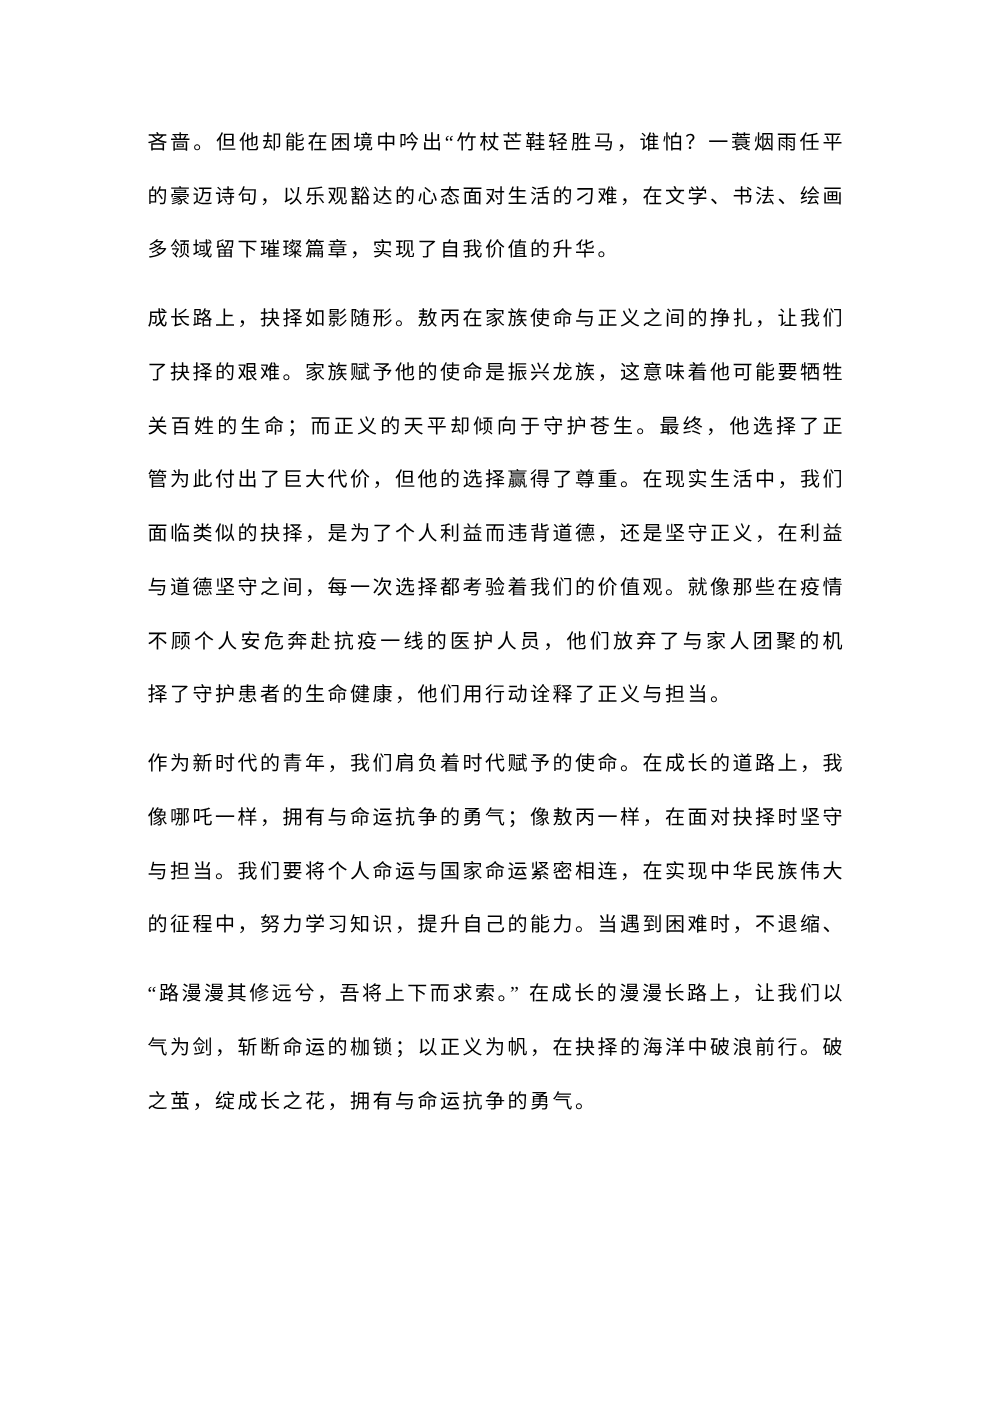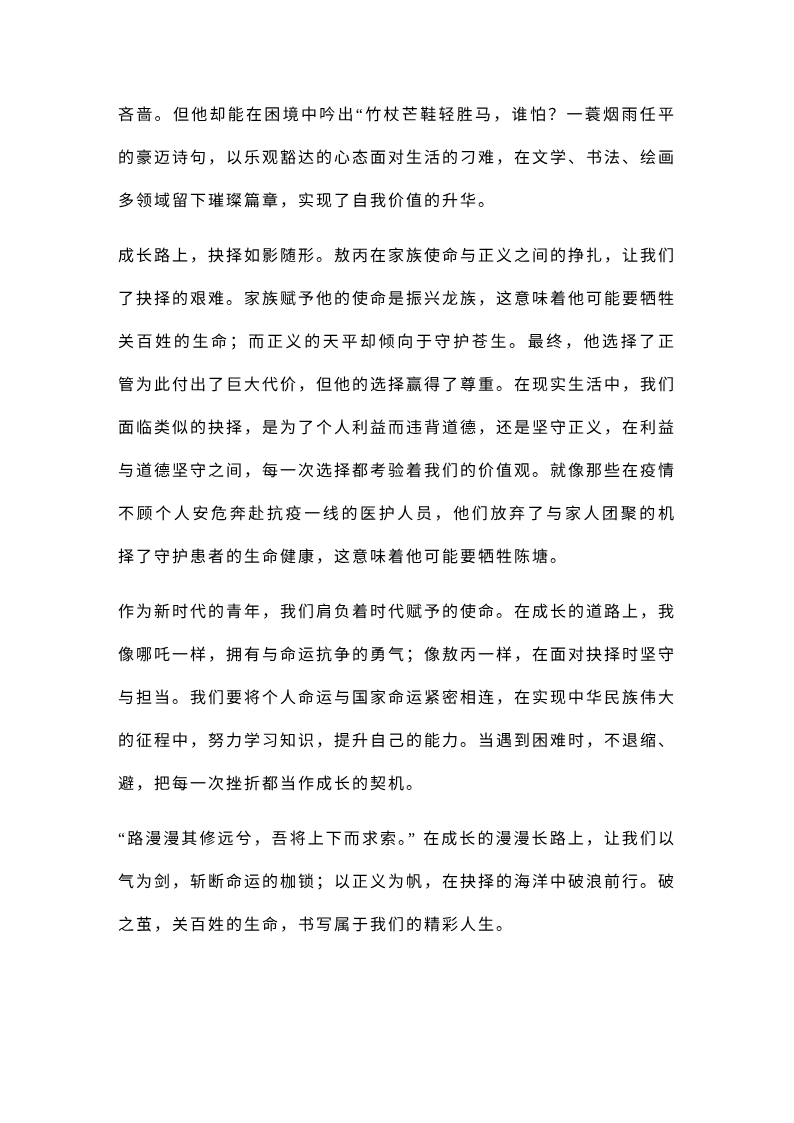--- a/index.html
+++ b/index.html
@@ -49,28 +49,27 @@
         <div class="line last">多领域留下璀璨篇章，实现了自我价值的升华。</div>
       </div>
       <div class="para">
         <div class="line">成长路上，抉择如影随形。敖丙在家族使命与正义之间的挣扎，让我们看到</div>
         <div class="line">了抉择的艰难。家族赋予他的使命是振兴龙族，这意味着他可能要牺牲陈塘</div>
         <div class="line">关百姓的生命；而正义的天平却倾向于守护苍生。最终，他选择了正义，尽</div>
         <div class="line">管为此付出了巨大代价，但他的选择赢得了尊重。在现实生活中，我们也会</div>
         <div class="line">面临类似的抉择，是为了个人利益而违背道德，还是坚守正义，在利益诱惑</div>
         <div class="line">与道德坚守之间，每一次选择都考验着我们的价值观。就像那些在疫情期间，</div>
         <div class="line">不顾个人安危奔赴抗疫一线的医护人员，他们放弃了与家人团聚的机会，选</div>
-        <div class="line last">择了守护患者的生命健康，这意味着他可能要牺牲陈塘。</div>
+        <div class="line last">择了守护患者的生命健康，他们用行动诠释了正义与担当。</div>
       </div>
       <div class="para">
         <div class="line">作为新时代的青年，我们肩负着时代赋予的使命。在成长的道路上，我们要</div>
         <div class="line">像哪吒一样，拥有与命运抗争的勇气；像敖丙一样，在面对抉择时坚守正义</div>
         <div class="line">与担当。我们要将个人命运与国家命运紧密相连，在实现中华民族伟大复兴</div>
         <div class="line">的征程中，努力学习知识，提升自己的能力。当遇到困难时，不退缩、不逃</div>
-        <div class="line last">避，把每一次挫折都当作成长的契机。</div>
       </div>
       <div class="para">
         <div class="line">“路漫漫其修远兮，吾将上下而求索。” 在成长的漫漫长路上，让我们以勇</div>
         <div class="line">气为剑，斩断命运的枷锁；以正义为帆，在抉择的海洋中破浪前行。破命运</div>
-        <div class="line last">之茧，关百姓的生命，书写属于我们的精彩人生。</div>
+        <div class="line last">之茧，绽成长之花，拥有与命运抗争的勇气。</div>
       </div>
     </div>
 </div>
 
 </body></html>

